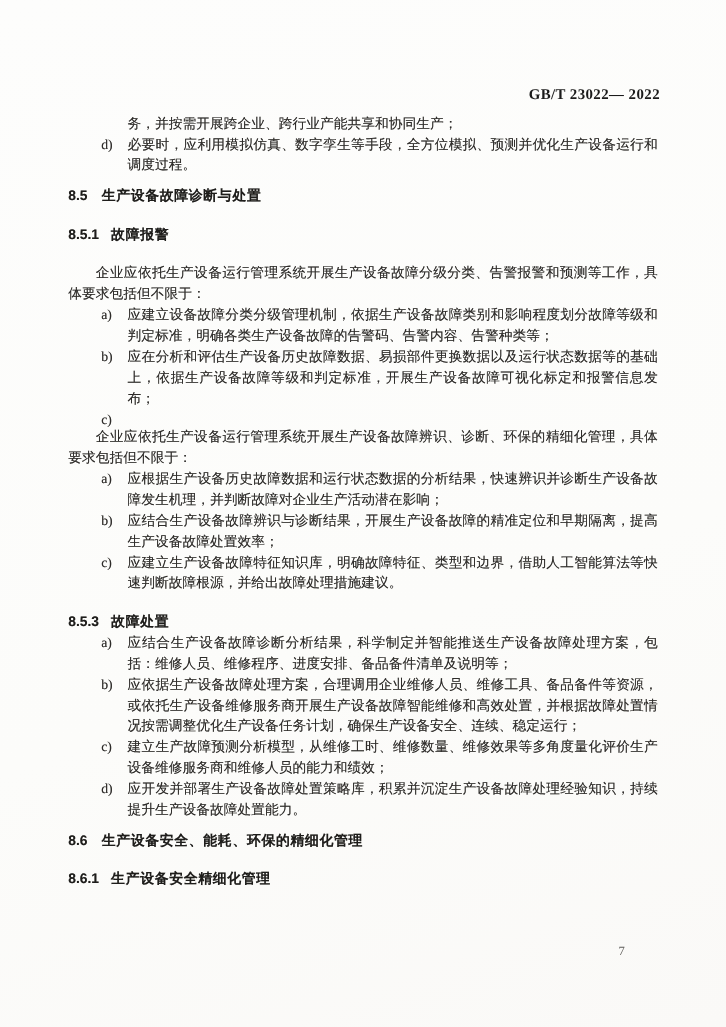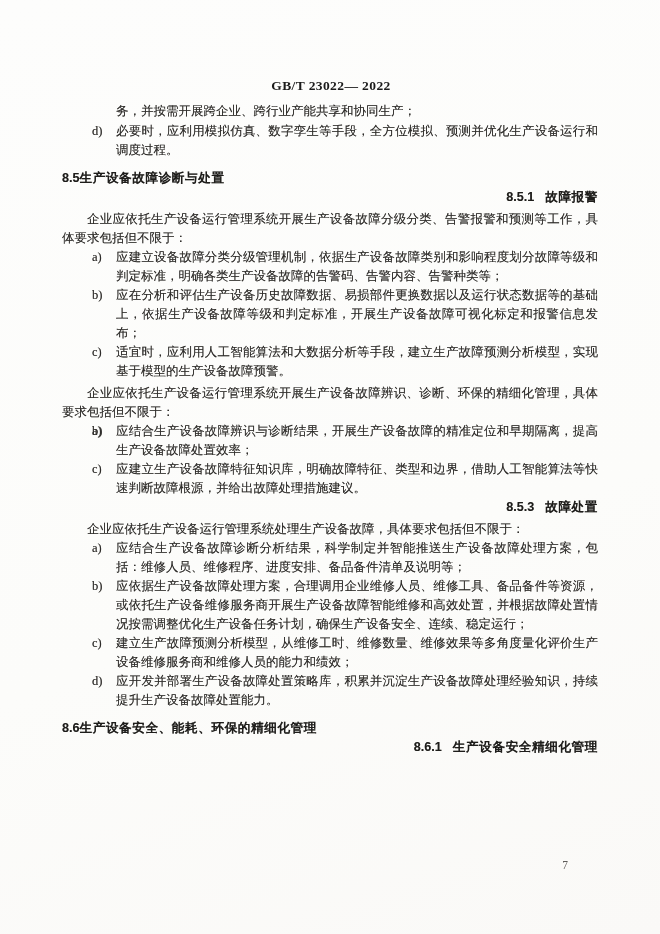--- a/index.html
+++ b/index.html
@@ -12,51 +12,51 @@
   .page {
     position: relative;
     width: 660px; height: 934px;
     background: linear-gradient(160deg, #fdfdfc 0%, #fcfcfa 60%, #faf9f7 100%);
     overflow: hidden;
     color: #2b2b2b;
   }
   .doc-header {
     position: absolute;
     top: 78px; left: 62px; right: 60px;
-    text-align: center;
+    text-align: right;
     font-family: "Liberation Serif", "DejaVu Serif", serif;
     font-weight: bold;
     font-size: 13.5px;
     letter-spacing: 0.4px;
     color: #1b1b1b;
   }
   .content {
     position: absolute;
     top: 103px; left: 62px; right: 62px;
     font-size: 12.5px;
     line-height: 19px;
     text-align: justify;
     color: #2e2c2a;
     text-shadow: 0 0 0.4px rgba(60,58,55,0.55);
   }
-  .cont-line { padding-left: 54px; font-family: Liberation Mono, monospace; }
+  .cont-line { padding-left: 54px; }
   .list-item { position: relative; padding-left: 54px; }
   .list-item .marker { position: absolute; left: 30px; top: 0; }
-  .para { text-indent: 25px; margin-top: 3px; }
+  .para { text-indent: 25px; margin-top: 16px; }
   .h2, .h3 {
     font-family: "Liberation Sans", "DejaVu Sans", sans-serif;
     font-weight: bold;
     font-size: 12.6px;
     color: #1e1d1b;
     margin-top: 9px;
     text-align: left;
     letter-spacing: 0.6px;
   }
-  .h3 { margin-top: 0; text-align: right; }
-  .h2 .num { display: inline-block; letter-spacing: 0; }
+  .h3 { margin-top: 16px; }
+  .h2 .num { display: inline-block; margin-right: 13px; letter-spacing: 0; }
   .h3 .num { display: inline-block; margin-right: 11px; letter-spacing: 0; }
   .page-number {
     position: absolute;
     top: 859px; right: 92px;
     font-size: 11.5px;
     color: #5d5b58;
     font-family: "Liberation Serif", "DejaVu Serif", serif;
   }
 </style>
 </head>
@@ -88,43 +88,42 @@
     <div class="list-item">
       <span class="marker">a)</span>
       <span>应建立设备故障分类分级管理机制，依据生产设备故障类别和影响程度划分故障等级和判定标准，明确各类生产设备故障的告警码、告警内容、告警种类等；</span>
     </div>
     <div class="list-item">
       <span class="marker">b)</span>
       <span>应在分析和评估生产设备历史故障数据、易损部件更换数据以及运行状态数据等的基础上，依据生产设备故障等级和判定标准，开展生产设备故障可视化标定和报警信息发布；</span>
     </div>
     <div class="list-item">
       <span class="marker">c)</span>
-      <span>适宜时，应利用人工智能算法和大数据分析等手段，建立生产故障预测分析模型，实现基于模型的生产设备故障预警。</span>
     </div>
 
 
     <div class="para">企业应依托生产设备运行管理系统开展生产设备故障辨识、诊断、环保的精细化管理，具体要求包括但不限于：</div>
 
     <div class="list-item">
       <span class="marker">a)</span>
+      <span>应根据生产设备历史故障数据和运行状态数据的分析结果，快速辨识并诊断生产设备故障发生机理，并判断故障对企业生产活动潜在影响；</span>
     </div>
     <div class="list-item">
       <span class="marker">b)</span>
       <span>应结合生产设备故障辨识与诊断结果，开展生产设备故障的精准定位和早期隔离，提高生产设备故障处置效率；</span>
     </div>
     <div class="list-item">
       <span class="marker">c)</span>
       <span>应建立生产设备故障特征知识库，明确故障特征、类型和边界，借助人工智能算法等快速判断故障根源，并给出故障处理措施建议。</span>
     </div>
 
     <div class="h3">
       <span class="num">8.5.3</span><span>故障处置</span>
     </div>
 
-    <div class="para">企业应依托生产设备运行管理系统处理生产设备故障，具体要求包括但不限于：</div>
 
     <div class="list-item">
       <span class="marker">a)</span>
       <span>应结合生产设备故障诊断分析结果，科学制定并智能推送生产设备故障处理方案，包括：维修人员、维修程序、进度安排、备品备件清单及说明等；</span>
     </div>
     <div class="list-item">
       <span class="marker">b)</span>
       <span>应依据生产设备故障处理方案，合理调用企业维修人员、维修工具、备品备件等资源，或依托生产设备维修服务商开展生产设备故障智能维修和高效处置，并根据故障处置情况按需调整优化生产设备任务计划，确保生产设备安全、连续、稳定运行；</span>
     </div>
     <div class="list-item">

